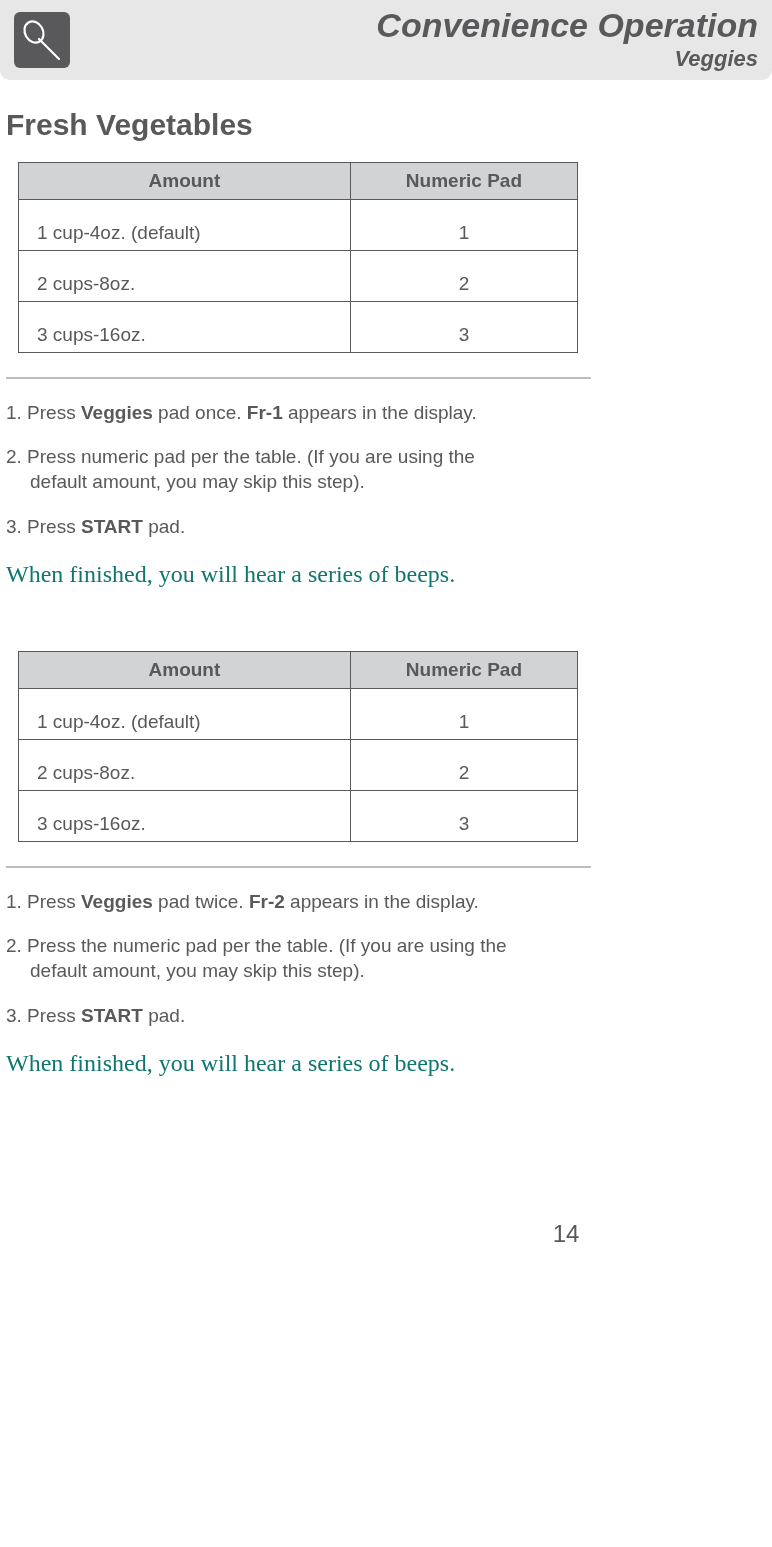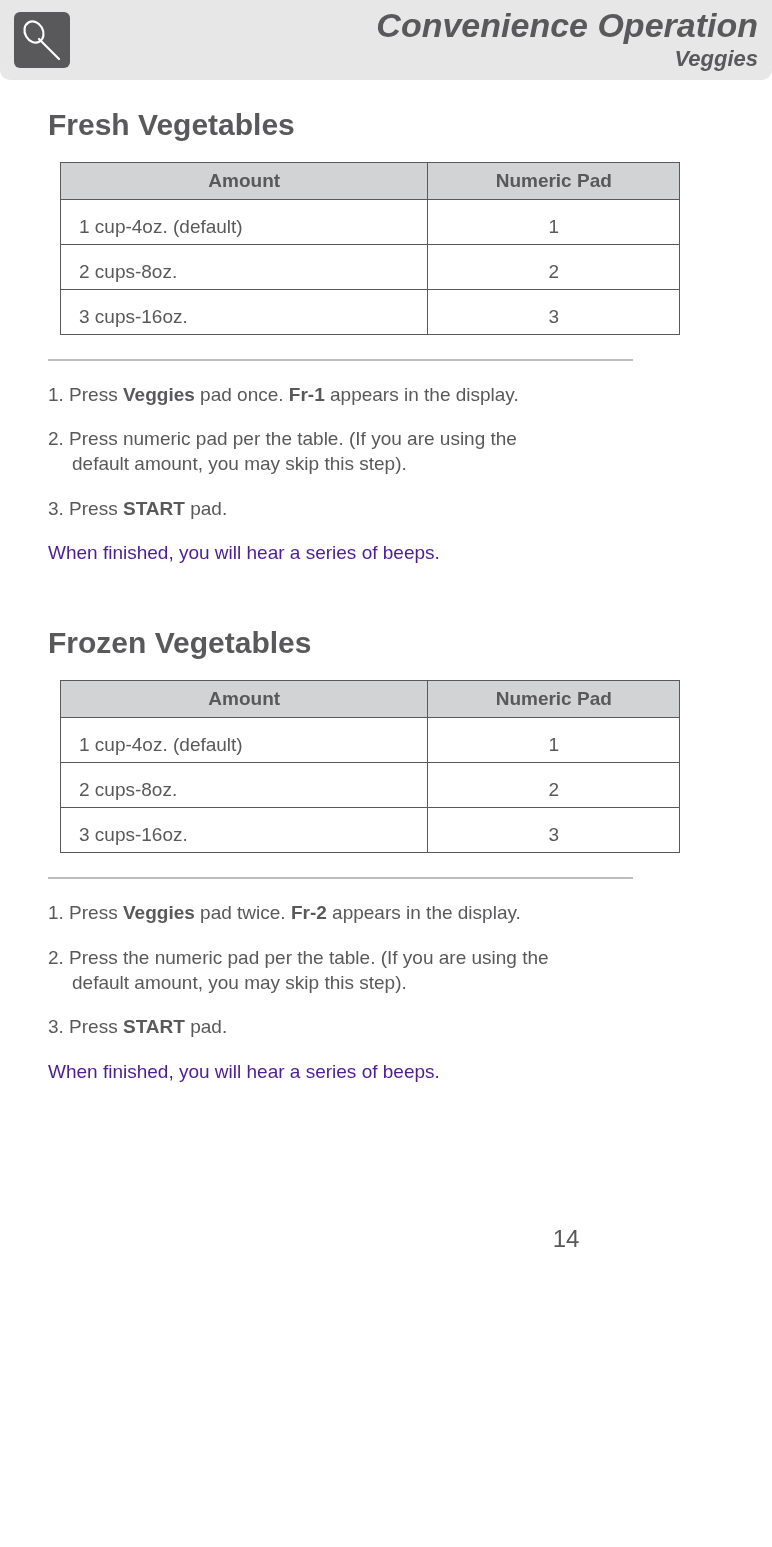--- a/index.html
+++ b/index.html
@@ -50,55 +50,54 @@
     }
     .header-subtitle {
       font-style: italic;
       font-weight: bold;
       font-size: 22px;
       color: #59595b;
       margin-top: 2px;
     }
     .content {
       padding: 0 10px 0 6px;
-      margin-left: 42px;
     }
     .section-heading {
       font-size: 30px;
       font-weight: bold;
       color: #59595b;
       margin-bottom: 20px;
     }
     .intro-text {
       font-size: 19px;
       color: #59595b;
       line-height: 1.3;
       margin-bottom: 14px;
       max-width: 580px;
     }
     table.amount-table {
       border-collapse: collapse;
-      width: 620px;
+      width: 560px;
       margin-left: 12px;
       margin-bottom: 24px;
     }
     table.amount-table th {
       background: #d2d3d5;
       border: 1.5px solid #59595b;
       font-weight: bold;
       font-size: 19px;
       color: #59595b;
       padding: 7px 6px;
       text-align: center;
     }
     table.amount-table td {
       border: 1.5px solid #59595b;
       font-size: 19px;
       color: #59595b;
-      padding: 16px 6px 6px 18px;
+      padding: 22px 6px 6px 18px;
     }
     table.amount-table td.center {
       text-align: center;
       padding-left: 6px;
     }
     .divider {
       border: 0;
       border-top: 2px solid #bbbdc0;
       margin: 0 0 22px 0;
       width: 585px;
@@ -108,24 +107,25 @@
       color: #59595b;
       line-height: 1.3;
       margin-bottom: 20px;
       max-width: 595px;
     }
     .step .indent {
       display: block;
       padding-left: 24px;
     }
     .note {
-      font-size: 19px;
-      color: #4c1d95;
+      font-size: 24px;
+      color: #0f766e;
       line-height: 1.3;
       margin-bottom: 60px;
+      font-family: Liberation Serif, serif;
     }
     .bold {
       font-weight: bold;
     }
     .page-number {
       text-align: center;
       font-size: 24px;
       color: #59595b;
       margin-top: 140px;
       padding-bottom: 20px;
@@ -185,21 +185,20 @@
     <span>2. Press numeric pad per the table. (If you are using the</span>
     <span class="indent">default amount, you may skip this step).</span>
   </p>
 
   <p class="step">
     <span>3. Press </span><span class="bold">START</span><span> pad.</span>
   </p>
 
   <p class="note">When finished, you will hear a series of beeps.</p>
 
-  <h2 class="section-heading">Frozen Vegetables</h2>
 
   <table class="amount-table">
     <thead>
       <tr>
         <th>Amount</th>
         <th>Numeric Pad</th>
       </tr>
     </thead>
     <tbody>
       <tr>

